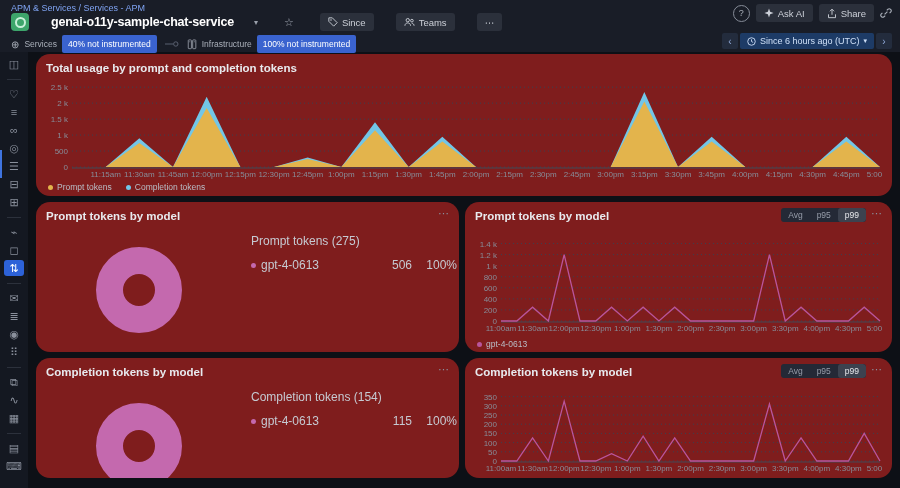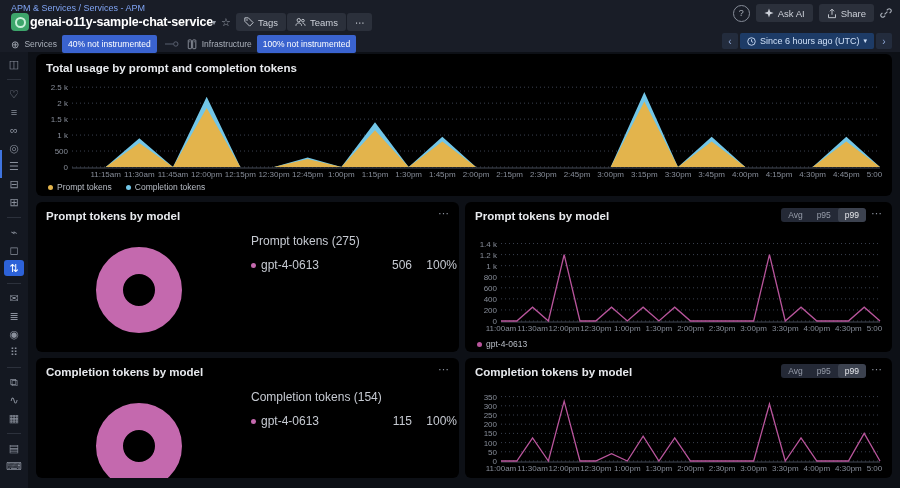--- a/index.html
+++ b/index.html
@@ -1,21 +1,21 @@
 <!DOCTYPE html>
 <html><head>
 <meta charset="utf-8">
 <style>
   html,body{margin:0;padding:0}
   body{width:900px;height:488px;overflow:hidden;background:#0d1016;position:relative;
        font-family:"Liberation Sans",sans-serif;color:#d7dae0;-webkit-font-smoothing:antialiased}
   
   .header{position:absolute;left:0;top:0;width:900px;height:52px;background:#191d27;z-index:4}
   .breadcrumb{position:absolute;left:11px;top:3px;font-size:9px;color:#7fa3f2;cursor:pointer}
-  .title-row{position:absolute;left:11px;top:13px;display:flex;align-items:center;gap:1px}
+  .title-row{position:absolute;left:11px;top:13px;display:flex;align-items:center;gap:22px}
   .avatar{width:18px;height:18px;border-radius:4px;background:#3da56b;display:flex;align-items:center;justify-content:center}
   .avatar i{display:block;width:7px;height:7px;border:2px solid #c9f0da;border-radius:50%}
   .svc-title{font-size:12.5px;font-weight:bold;color:#fff;letter-spacing:-.2px;cursor:pointer}
   .caret{font-size:8px;color:#9aa0ab;margin-left:-2px;cursor:pointer}
   .star{font-size:11px;color:#9aa0ab;margin:0 4px;cursor:pointer}
   .hbtn{background:#2b303b;border-radius:3px;height:18px;padding:0 8px;font-size:9.5px;color:#ccd0d8;
         display:inline-flex;align-items:center;gap:4px;cursor:pointer;white-space:nowrap}
   .hbtn svg{display:block}
   .meta-row{position:absolute;left:11px;top:35px;display:flex;align-items:center;gap:5px;font-size:8.5px;color:#aab0ba}
   .badge{background:#3a63cf;color:#fff;font-size:8.5px;padding:4px 6px;border-radius:2px;cursor:pointer}
@@ -32,21 +32,21 @@
   
   .sidebar{position:absolute;left:0;top:52px;width:28px;height:436px;background:#141821;z-index:5;
            display:flex;flex-direction:column;align-items:center;padding-top:4px;box-sizing:border-box}
   .rail-item{width:20px;height:16px;margin-bottom:2px;border-radius:3px;color:#8a909c;font-size:11px;
              display:flex;align-items:center;justify-content:center;cursor:pointer}
   .rail-item.active{background:#2d62d8;color:#fff}
   .rail-divider{width:14px;height:1px;background:#2c313c;margin:5px 0 6px}
   .rail-indicator{position:absolute;left:0;top:98px;width:2px;height:28px;background:#3f74e0}
   
   .content{position:absolute;left:28px;top:52px;width:872px;height:436px;background:#0d1016}
-  .panel{position:absolute;background:#000000;border-radius:6px}
+  .panel{position:absolute;background:#7f1d1d;border-radius:14px}
   #panel-total{left:8px;top:2px;width:856px;height:142px}
   #panel-prompt-donut{left:8px;top:150px;width:423px;height:150px}
   #panel-prompt-line{left:437px;top:150px;width:427px;height:150px}
   #panel-completion-donut{left:8px;top:306px;width:423px;height:120px;overflow:hidden}
   #panel-completion-line{left:437px;top:306px;width:427px;height:120px;overflow:hidden}
   .panel-title{font-size:11.5px;font-weight:bold;color:#e8eaee;padding:8px 10px 0}
   .panel-menu{position:absolute;right:10px;top:5px;color:#8a909c;font-size:11px;cursor:pointer}
   .chart{position:absolute;left:10px;right:10px}
   .chart svg{display:block}
   .chart-total{top:24px;height:102px}
@@ -78,21 +78,21 @@
         <i></i>
       </span>
     <span class="svc-title">genai-o11y-sample-chat-service</span>
     <span class="caret">▾</span>
     <span class="star">☆</span>
     <span class="hbtn">
       <svg width="10" height="10" viewBox="0 0 12 12">
         <path d="M1 1h4.2l5.8 5.8-4.2 4.2L1 5.2z" fill="none" stroke="#ccd0d8" stroke-width="1.1"></path>
         <circle cx="3.6" cy="3.6" r="0.9" fill="#ccd0d8"></circle>
       </svg>
-      <span>Tags</span>
+      <span>Since</span>
     </span>
     <span class="hbtn">
       <svg width="11" height="10" viewBox="0 0 13 12">
         <circle cx="4.4" cy="3.8" r="2" fill="none" stroke="#ccd0d8" stroke-width="1.1"></circle>
         <circle cx="9.4" cy="4.4" r="1.6" fill="none" stroke="#ccd0d8" stroke-width="1.1"></circle>
         <path d="M1 10.5c0-2.1 1.6-3.4 3.4-3.4s3.4 1.3 3.4 3.4" fill="none" stroke="#ccd0d8" stroke-width="1.1"></path>
         <path d="M9.2 7.6c1.6 0 2.8 1.2 2.8 2.9" fill="none" stroke="#ccd0d8" stroke-width="1.1"></path>
       </svg>
       <span>Teams</span>
     </span>

